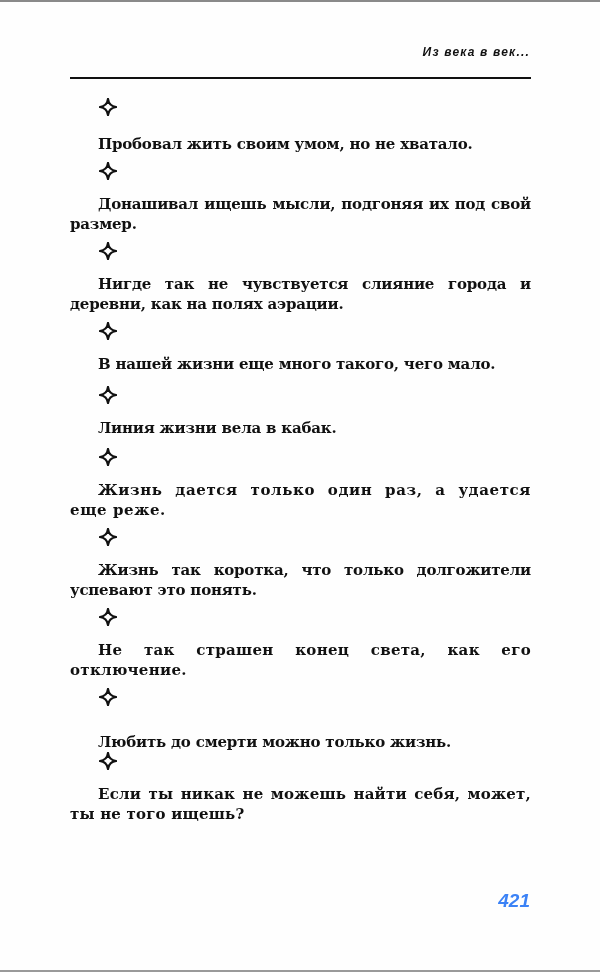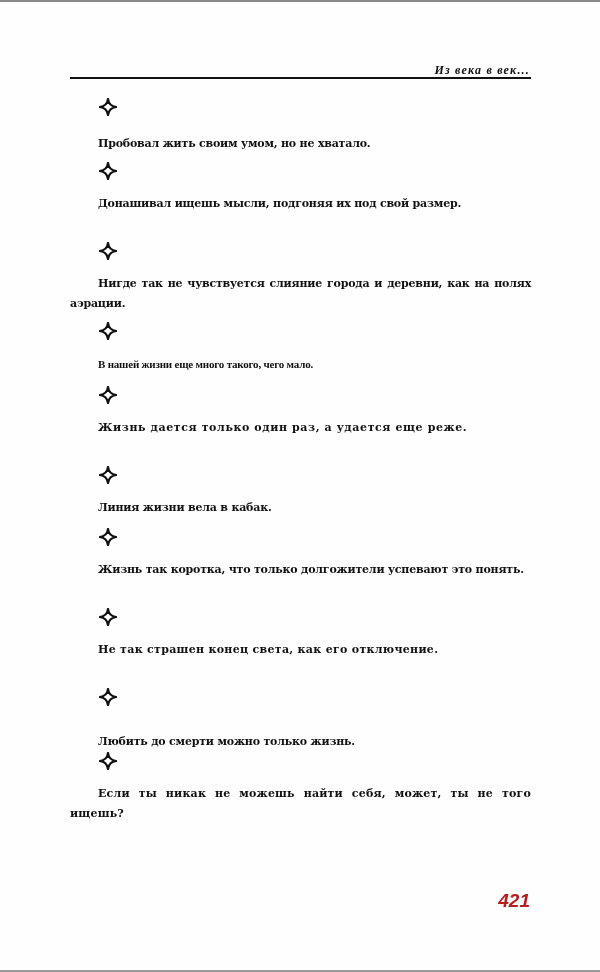--- a/index.html
+++ b/index.html
@@ -22,22 +22,22 @@
     }
     .bottom-border {
       position: absolute;
       left: 0; top: 970px;
       width: 600px; height: 2px;
       background: #9a9a9a;
     }
     .running-head {
       position: absolute;
       right: 70px;
-      top: 63px;
-      font-family: Liberation Serif, serif;
+      top: 45px;
+      font-family: Liberation Sans, sans-serif;
       font-style: italic;
       font-weight: bold;
       font-size: 12px;
       letter-spacing: 1.2px;
       color: #111;
     }
     .head-rule {
       position: absolute;
       left: 70px;
       top: 77px;
@@ -57,37 +57,37 @@
     .diamond {
       display: block;
       width: 18px;
       height: 18px;
       margin-left: 29px;
       margin-bottom: 0;
     }
     .quote {
       font-family: "DejaVu Serif", "Liberation Serif", serif;
       font-weight: bold;
-      font-size: 11px;
+      font-size: 15px;
       line-height: 20px;
       color: #111;
       text-indent: 28px;
       text-align: justify;
       margin: 0;
       letter-spacing: -0.2px;
     }
     .page-number {
       position: absolute;
       right: 70px;
       top: 890px;
       font-family: "Liberation Sans", sans-serif;
       font-style: italic;
       font-weight: bold;
       font-size: 19px;
-      color: #b91c1c;
+      color: #3b82f6;
     }
   </style>
 </head>
 <body>
 
 <div class="top-border"></div>
 
 <div class="running-head">Из века в век...</div>
 <div class="head-rule"></div>
 
@@ -111,35 +111,35 @@
     <svg class="diamond" viewBox="0 0 20 20">
         <path d="M10 1 Q11 9 19 10 Q11 11 10 19 Q9 11 1 10 Q9 9 10 1 Z" fill="none" stroke="#111" stroke-width="2.4" stroke-linejoin="round"></path>
       </svg>
     <p class="quote" style="margin-top:14px;">Нигде так не чувствуется слияние города и деревни, как на полях аэрации.</p>
   </div>
 
   <div class="entry" style="height:64px;">
     <svg class="diamond" viewBox="0 0 20 20">
         <path d="M10 1 Q11 9 19 10 Q11 11 10 19 Q9 11 1 10 Q9 9 10 1 Z" fill="none" stroke="#111" stroke-width="2.4" stroke-linejoin="round"></path>
       </svg>
-    <p class="quote" style="margin-top:14px;font-family:Liberation Serif, serif;">В нашей жизни еще много такого, чего мало.</p>
+    <p class="quote" style="margin-top:14px;">В нашей жизни еще много такого, чего мало.</p>
+  </div>
+
+  <div class="entry" style="height:62px;">
+    <svg class="diamond" viewBox="0 0 20 20">
+        <path d="M10 1 Q11 9 19 10 Q11 11 10 19 Q9 11 1 10 Q9 9 10 1 Z" fill="none" stroke="#111" stroke-width="2.4" stroke-linejoin="round"></path>
+      </svg>
+    <p class="quote" style="margin-top:14px;">Линия жизни вела в кабак.</p>
   </div>
 
   <div class="entry" style="height:80px;">
     <svg class="diamond" viewBox="0 0 20 20">
         <path d="M10 1 Q11 9 19 10 Q11 11 10 19 Q9 11 1 10 Q9 9 10 1 Z" fill="none" stroke="#111" stroke-width="2.4" stroke-linejoin="round"></path>
       </svg>
     <p class="quote" style="margin-top:14px; letter-spacing:0.6px;">Жизнь дается только один раз, а удается еще реже.</p>
-  </div>
-
-  <div class="entry" style="height:62px;">
-    <svg class="diamond" viewBox="0 0 20 20">
-        <path d="M10 1 Q11 9 19 10 Q11 11 10 19 Q9 11 1 10 Q9 9 10 1 Z" fill="none" stroke="#111" stroke-width="2.4" stroke-linejoin="round"></path>
-      </svg>
-    <p class="quote" style="margin-top:14px;">Линия жизни вела в кабак.</p>
   </div>
 
   <div class="entry" style="height:80px;">
     <svg class="diamond" viewBox="0 0 20 20">
         <path d="M10 1 Q11 9 19 10 Q11 11 10 19 Q9 11 1 10 Q9 9 10 1 Z" fill="none" stroke="#111" stroke-width="2.4" stroke-linejoin="round"></path>
       </svg>
     <p class="quote" style="margin-top:14px;">Жизнь так коротка, что только долгожители успевают это понять.</p>
   </div>
 
   <div class="entry" style="height:80px;">

